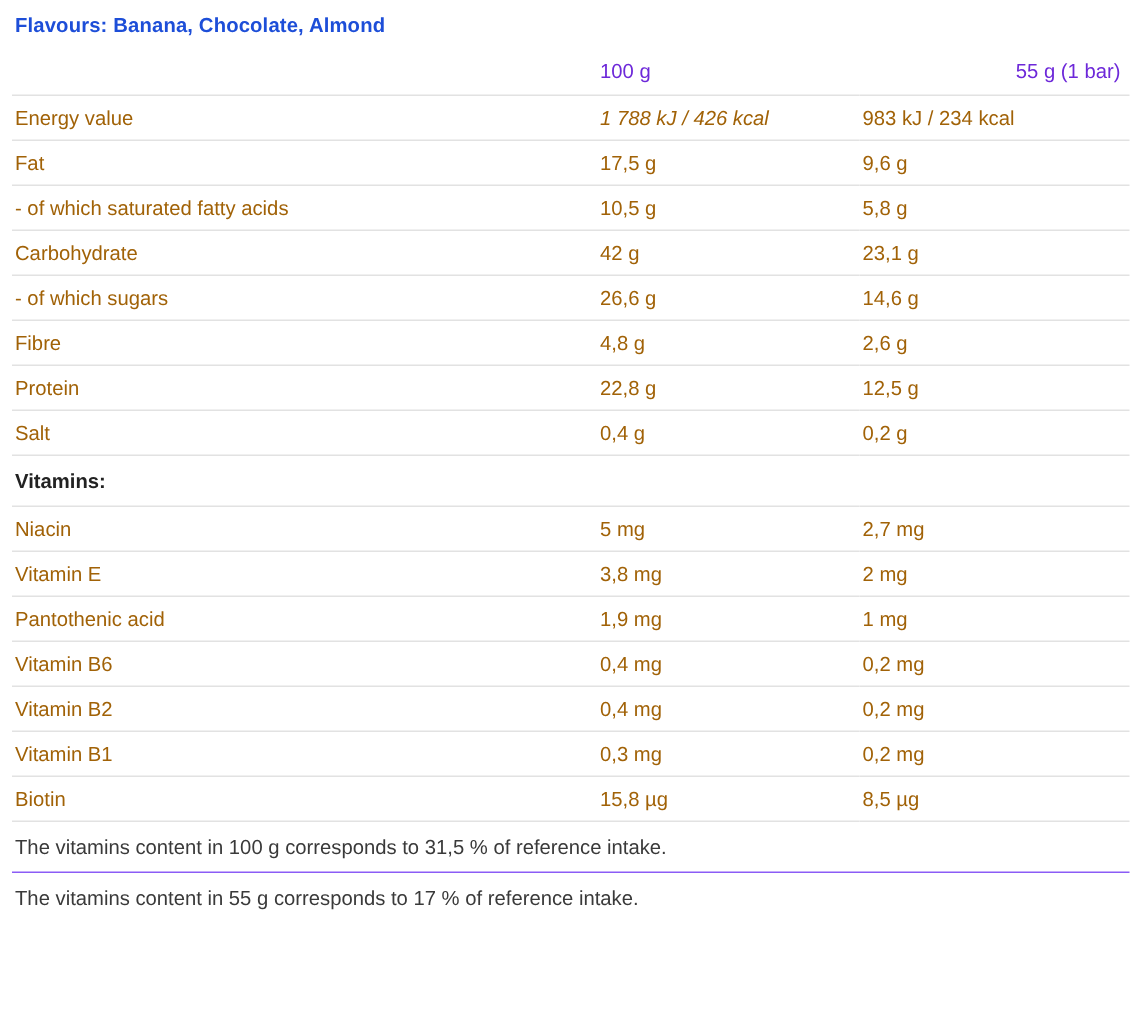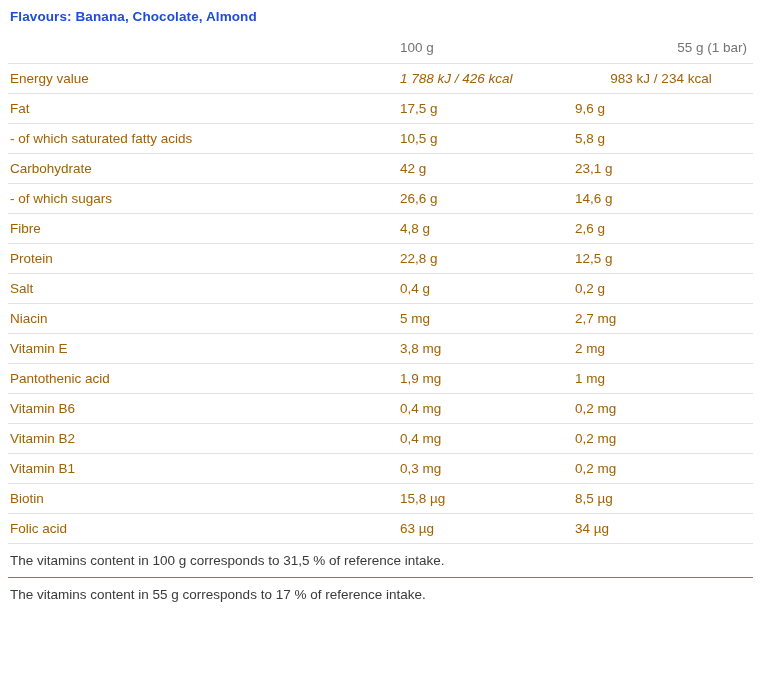--- a/index.html
+++ b/index.html
@@ -42,31 +42,31 @@
     vertical-align: middle;
     font-weight: normal;
     font-size: 13.5px;
     color: #a16207;
     padding: 7px 4px 7px 2px;
     border-bottom: 1px solid #e2e2e2;
     white-space: nowrap;
     overflow: hidden;
   }
   table.nutrition thead th {
-    color: #737373;
+    color: #6d28d9;
     border-bottom: 1px solid #e2e2e2;
     padding-top: 6px;
     padding-bottom: 8px;
   }
   table.nutrition thead th.head-label { border-bottom: 1px solid #e2e2e2; }
 
   
   td.val { padding-left: 2px; }
   tr.energy td.val1 { text-align: left; font-style: italic; }
-  tr.energy td.val2 { text-align: center; padding-right: 6px; }
+  tr.energy td.val2 { text-align: left; padding-right: 6px; }
   thead th.h2 { text-align: right; padding-right: 6px; }
 
   tr.section td {
     font-weight: bold;
     color: #222222;
     padding-top: 9px;
     padding-bottom: 9px;
   }
   .footnotes {
     padding: 0;
@@ -135,20 +135,25 @@
         <tr>
           <td class="lbl">Protein</td>
           <td class="val val1">22,8 g</td>
           <td class="val val2">12,5 g</td>
         </tr>
         <tr>
           <td class="lbl">Salt</td>
           <td class="val val1">0,4 g</td>
           <td class="val val2">0,2 g</td>
         </tr>
+        <tr class="section">
+          <td class="lbl">Vitamins:</td>
+          <td class="val val1"></td>
+          <td class="val val2"></td>
+        </tr>
         <tr>
           <td class="lbl">Niacin</td>
           <td class="val val1">5 mg</td>
           <td class="val val2">2,7 mg</td>
         </tr>
         <tr>
           <td class="lbl">Vitamin E</td>
           <td class="val val1">3,8 mg</td>
           <td class="val val2">2 mg</td>
         </tr>
@@ -170,25 +175,20 @@
         <tr>
           <td class="lbl">Vitamin B1</td>
           <td class="val val1">0,3 mg</td>
           <td class="val val2">0,2 mg</td>
         </tr>
         <tr>
           <td class="lbl">Biotin</td>
           <td class="val val1">15,8 µg</td>
           <td class="val val2">8,5 µg</td>
         </tr>
-        <tr>
-          <td class="lbl">Folic acid</td>
-          <td class="val val1">63 µg</td>
-          <td class="val val2">34 µg</td>
-        </tr>
       </tbody>
   </table>
 
   <div class="footnotes">
     <div class="footnote">The vitamins content in 100 g corresponds to 31,5 % of reference intake.</div>
     <div class="footnote">The vitamins content in 55 g corresponds to 17 % of reference intake.</div>
   </div>
 
 </div>
 

